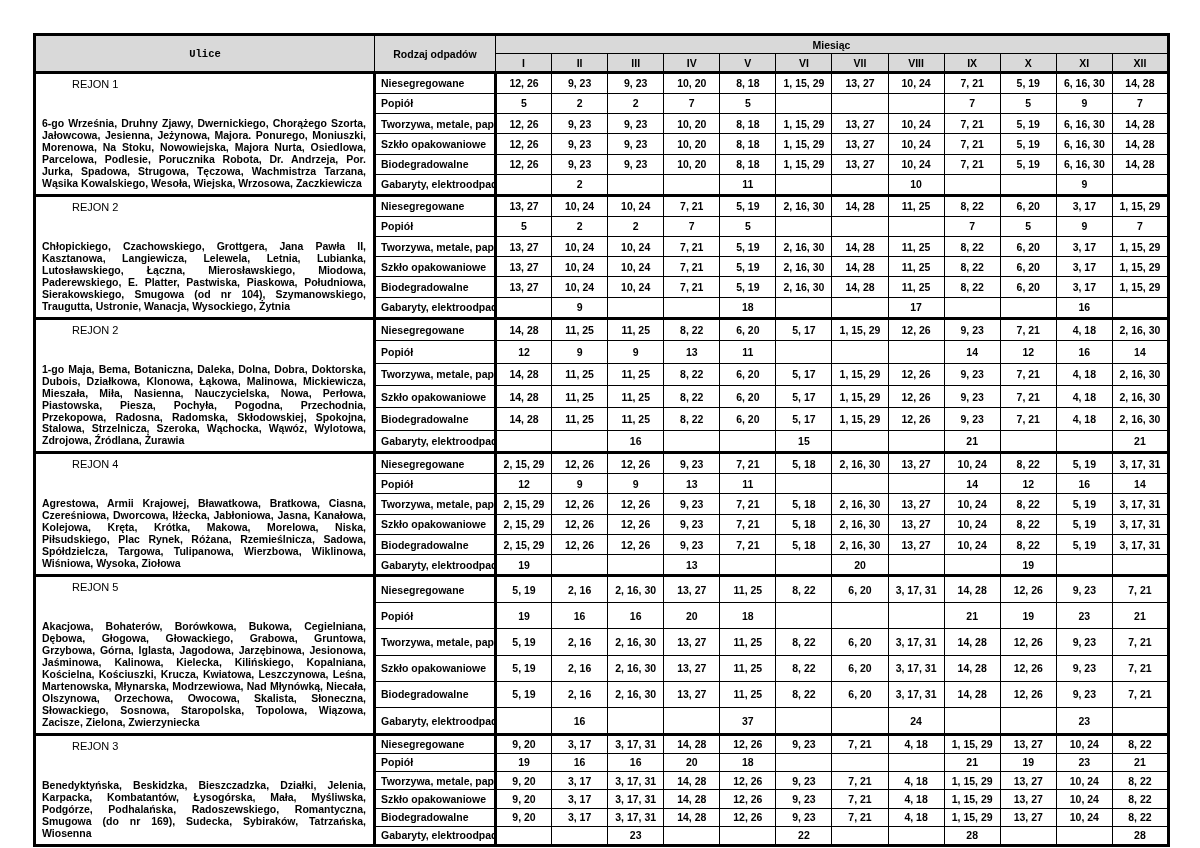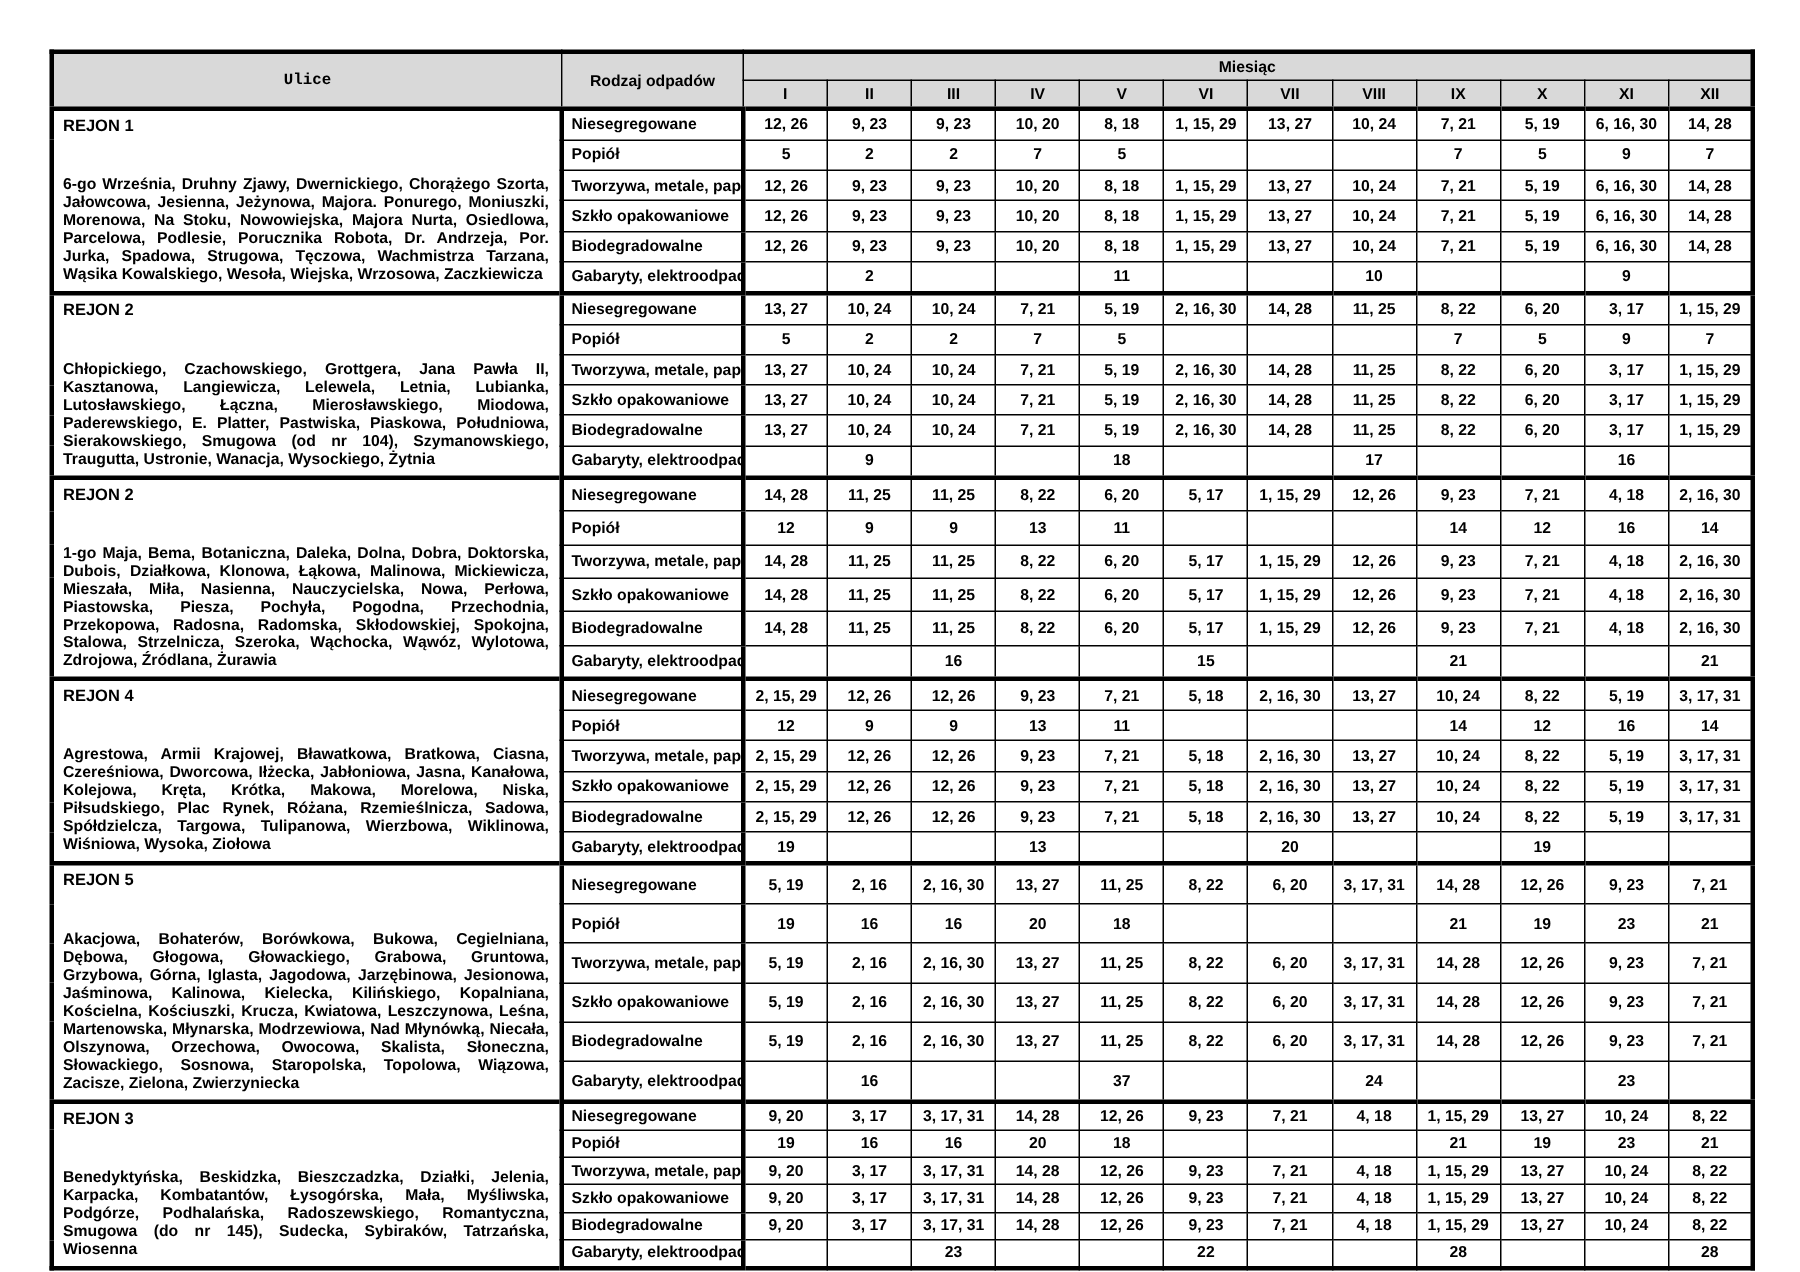--- a/index.html
+++ b/index.html
@@ -44,23 +44,24 @@
   .schedule thead tr:last-child th,
   .schedule th[rowspan] { border-bottom-width: 3px; }
   .schedule tbody td { height: 17.6px; background: #fff; }
   td.ulice {
     border-right-width: 3px;
     vertical-align: middle;
     padding: 4px 7px 4px 6px;
     text-align: left;
   }
   .region-name {
-    font-weight: bold;
+    font-weight: normal;
     font-size: 11px;
     margin-bottom: 11px;
+    margin-left: 30px;
   }
   .streets {
     font-size: 10.5px;
     font-weight: bold;
     text-align: justify;
     line-height: 1.14;
     margin-top: 28px;
   }
   .streets .plain { font-weight: bold; }
   td.rodzaj {
@@ -579,21 +580,21 @@
           <td class="datecell"></td>
           <td class="datecell">24</td>
           <td class="datecell"></td>
           <td class="datecell"></td>
           <td class="datecell">23</td>
           <td class="datecell"></td>
         </tr>
         <tr class="region-start">
           <td class="ulice" rowspan="6">
             <div class="region-name">REJON 3</div>
-            <div class="streets"><span class="bold">Benedyktyńska, Beskidzka, Bieszczadzka, Działki, Jelenia, Karpacka, Kombatantów, Łysogórska, Mała, Myśliwska, Podgórze, Podhalańska, Radoszewskiego, Romantyczna, Smugowa </span><span class="plain">(do nr 145)</span><span class="bold">, Sudecka, Sybiraków, Tatrzańska, Wiosenna</span></div>
+            <div class="streets"><span class="bold">Benedyktyńska, Beskidzka, Bieszczadzka, Działki, Jelenia, Karpacka, Kombatantów, Łysogórska, Mała, Myśliwska, Podgórze, Podhalańska, Radoszewskiego, Romantyczna, Smugowa </span><span class="plain">(do nr 169)</span><span class="bold">, Sudecka, Sybiraków, Tatrzańska, Wiosenna</span></div>
           </td>
           <td class="rodzaj">Niesegregowane</td>
           <td class="datecell">9, 20</td>
           <td class="datecell">3, 17</td>
           <td class="datecell">3, 17, 31</td>
           <td class="datecell">14, 28</td>
           <td class="datecell">12, 26</td>
           <td class="datecell">9, 23</td>
           <td class="datecell">7, 21</td>
           <td class="datecell">4, 18</td>

